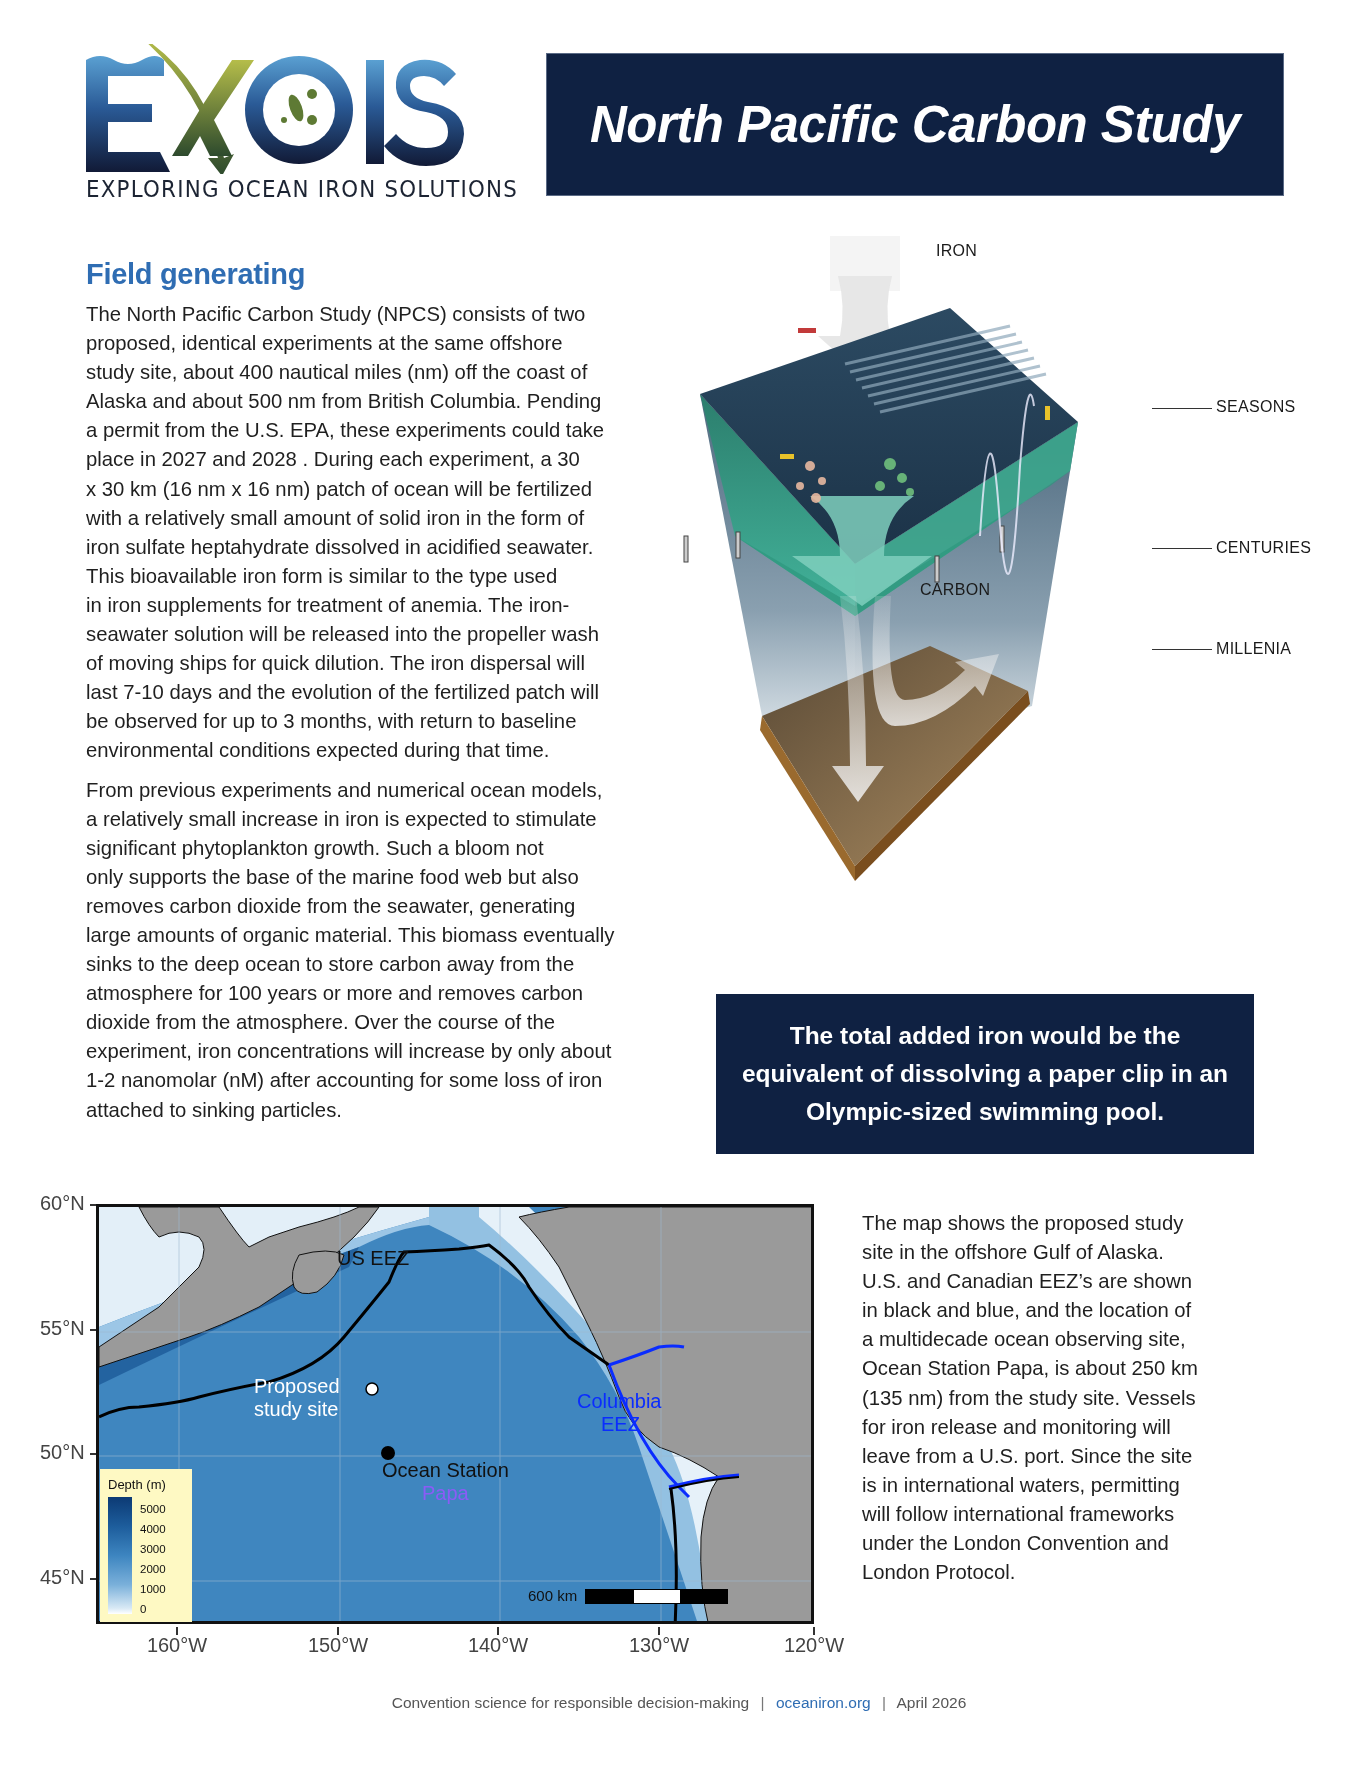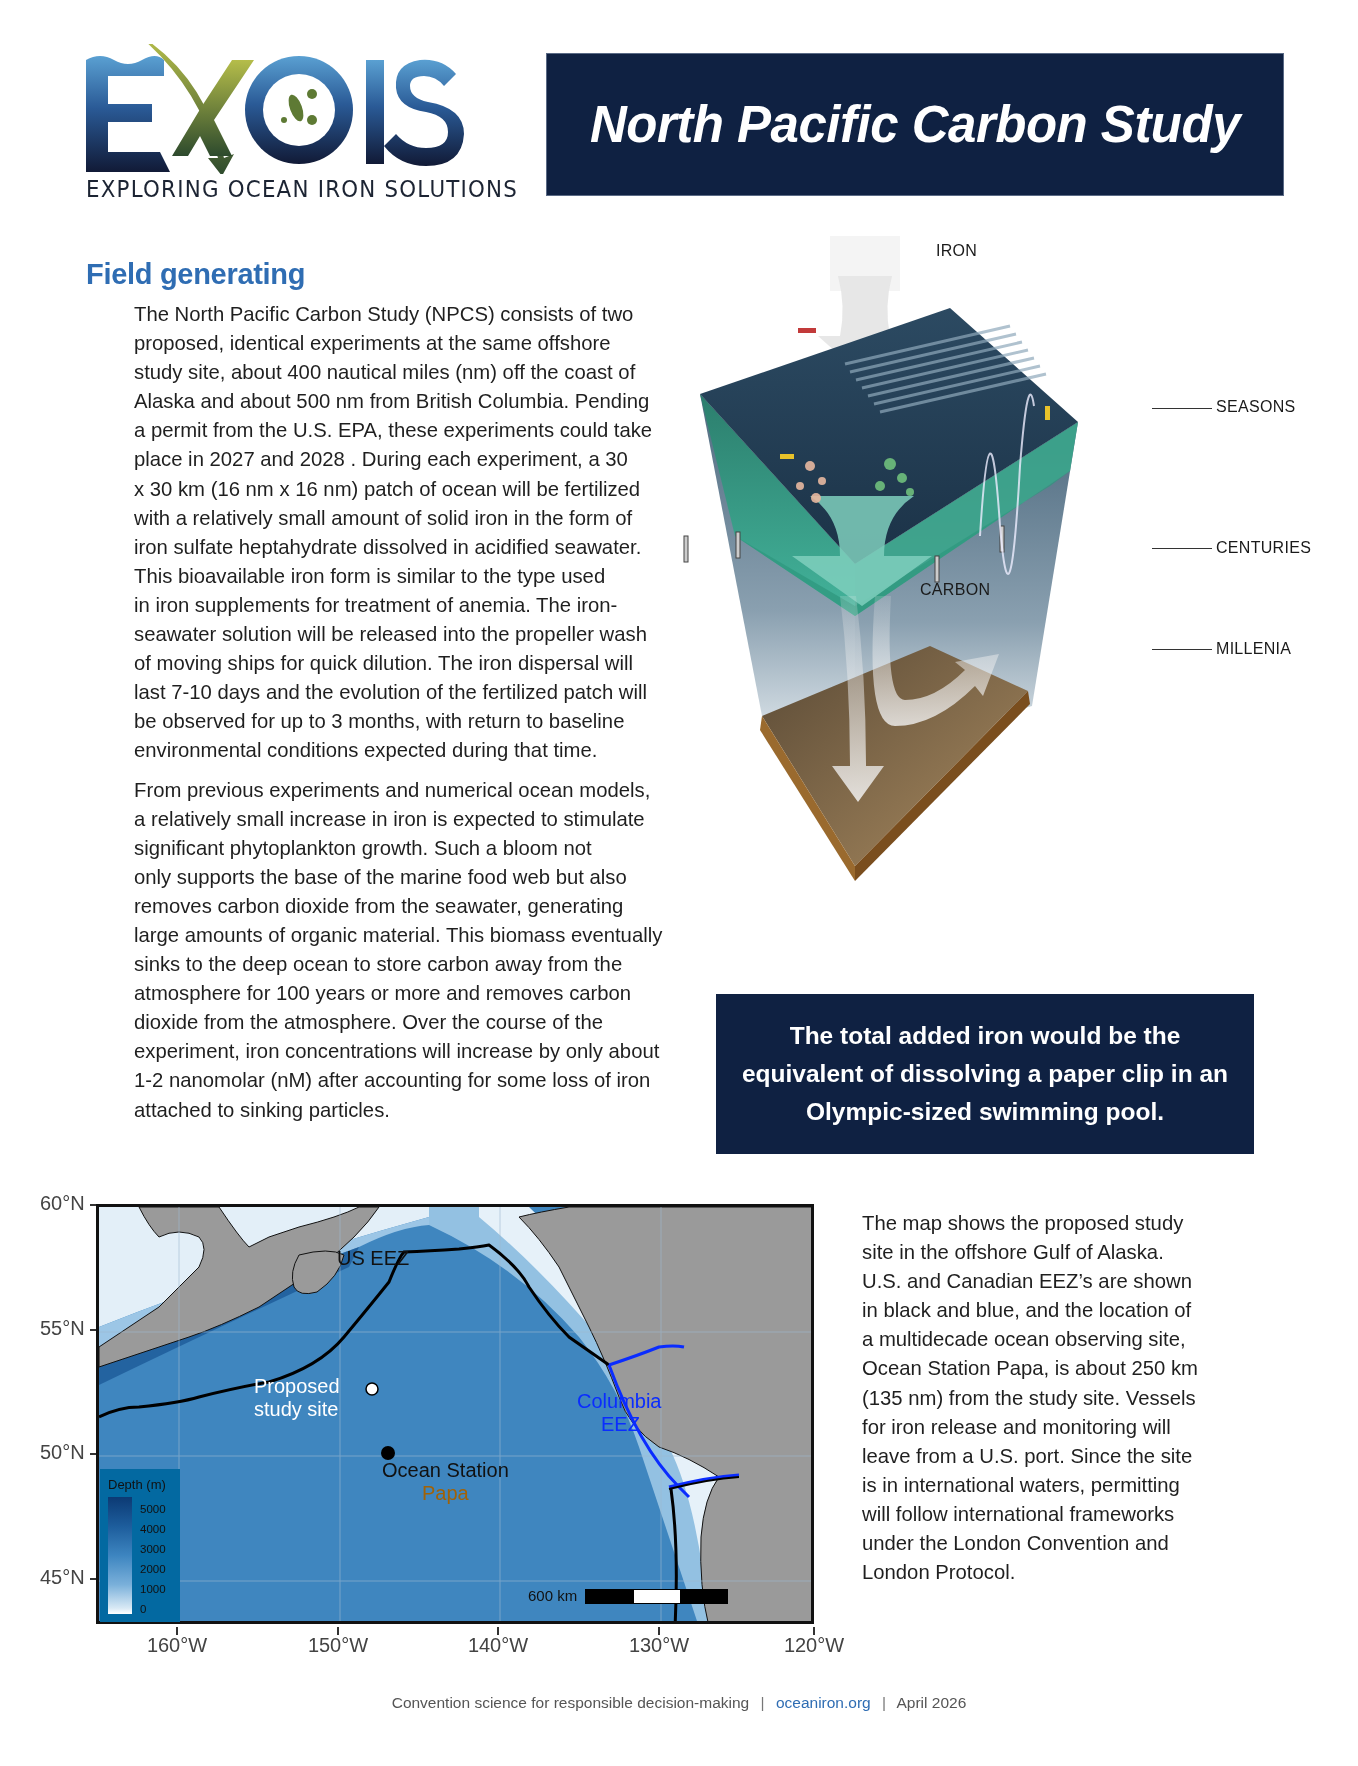--- a/index.html
+++ b/index.html
@@ -10,42 +10,42 @@
   .logo { position: absolute; left: 84px; top: 26px; width: 430px; height: 180px; }
   .logo-word { position: absolute; left: 0; top: 18px; width: 430px; height: 130px; }
   .logo-tag { position: absolute; left: 2px; top: 150px; font-size: 23px; letter-spacing: 1.3px; color: #1c2433; white-space: nowrap; font-family: "DejaVu Sans", sans-serif; font-weight: normal; transform: scaleX(0.93); transform-origin: left top; }
 
   .title-banner { position: absolute; left: 546px; top: 53px; width: 738px; height: 143px; background: #0f2142; border: 1px solid #5a6a85; display: flex; align-items: center; justify-content: center; font-style: italic; }
   .title-banner h1 { color: #ffffff; font-size: 51px; font-weight: bold; letter-spacing: -0.5px; font-family: "Liberation Sans", sans-serif; }
 
   
   .section-heading { position: absolute; left: 86px; top: 258px; font-size: 29px; font-weight: bold; color: #2f6db3; letter-spacing: -0.3px; }
   .body-col { position: absolute; left: 86px; top: 300px; width: 594px; font-size: 20.3px; line-height: 29.1px; color: #1f1f1f; }
-  .body-col p { margin-bottom: 10px; white-space: pre-line; margin-left: 48px; }
+  .body-col p { margin-bottom: 10px; white-space: pre-line; }
 
   
   .diagram { position: absolute; left: 680px; top: 236px; width: 650px; height: 740px; }
   .diagram svg { position: absolute; left: 0; top: 0; }
   .diag-label { position: absolute; font-size: 16px; color: #1a1a1a; letter-spacing: 0.3px; font-family: "Liberation Sans", sans-serif; }
 
   
   .callout { position: absolute; left: 716px; top: 994px; width: 538px; height: 160px; background: #0f2142; display: flex; align-items: center; justify-content: center; text-align: center; padding: 0 18px; }
   .callout p { color: #ffffff; font-size: 24.5px; font-weight: bold; line-height: 38px; white-space: pre-line; }
 
   
   .map { position: absolute; left: 40px; top: 1192px; width: 800px; height: 470px; }
   .map-frame { position: absolute; left: 56px; top: 12px; width: 718px; height: 420px; border: 3px solid #111; overflow: hidden; background: #3f86bf; }
   .map-frame svg { position: absolute; left: 0; top: 0; }
   .lat-label { position: absolute; font-size: 20px; color: #444; width: 50px; }
   .lon-label { position: absolute; font-size: 20px; color: #444; width: 80px; text-align: center; }
   .tick-y { position: absolute; width: 8px; height: 2px; background: #333; }
   .tick-x { position: absolute; width: 2px; height: 8px; background: #333; }
 
   .map-text { position: absolute; font-size: 20px; white-space: nowrap; text-align: center; line-height: 23px; }
-  .legend { position: absolute; left: 60px; top: 277px; width: 80px; height: 153px; background: #0369a1; }
+  .legend { position: absolute; left: 60px; top: 277px; width: 92px; height: 153px; background: #fef9c3; }
   .legend-title { position: absolute; left: 8px; top: 8px; font-size: 13px; color: #111; white-space: nowrap; }
   .legend-bar { position: absolute; left: 8px; top: 28px; width: 24px; height: 117px; background: linear-gradient(to bottom, #0c3a74 0%, #1d5d9c 25%, #3d85c0 50%, #7ab0da 75%, #d8e9f5 95%, #ffffff 100%); }
   .legend-val { position: absolute; left: 40px; font-size: 11.5px; color: #111; }
 
   .scalebar { position: absolute; left: 545px; top: 397px; width: 143px; height: 15px; border: 1px solid #000; background: #000; }
   .scalebar .seg { position: absolute; left: 48px; top: 0; width: 46px; height: 13px; background: #fff; }
   .scale-label { position: absolute; left: 488px; top: 395px; font-size: 15px; color: #111; }
 
   
   .map-caption { position: absolute; left: 862px; top: 1209px; width: 390px; font-size: 20.3px; line-height: 29.1px; color: #1f1f1f; white-space: pre-line; }
@@ -281,21 +281,21 @@
 
       <circle cx="273" cy="182" r="6" fill="#ffffff" stroke="#000" stroke-width="1.5"></circle>
       <circle cx="289" cy="246" r="7" fill="#000"></circle>
     </svg>
   </div>
 
   <div class="map-text" style="left:297px; top:55px; color:#111;">US EEZ</div>
   <div class="map-text" style="left:214px; top:183px; color:#fff;">Proposed</div>
   <div class="map-text" style="left:214px; top:206px; color:#fff;">study site</div>
   <div class="map-text" style="left:342px; top:267px; color:#111;">Ocean Station</div>
-  <div class="map-text" style="left:382px; top:290px; color:#a16207;">Papa</div>
+  <div class="map-text" style="left:382px; top:290px; color:#8b5cf6;">Papa</div>
   <div class="map-text" style="left:537px; top:198px; color:#0a2cff;">Columbia</div>
   <div class="map-text" style="left:561px; top:221px; color:#0a2cff;">EEZ</div>
 
   <div class="legend">
     <div class="legend-title">Depth (m)</div>
     <div class="legend-bar"></div>
     <div class="legend-val" style="top:34px;">5000</div>
     <div class="legend-val" style="top:54px;">4000</div>
     <div class="legend-val" style="top:74px;">3000</div>
     <div class="legend-val" style="top:94px;">2000</div>

